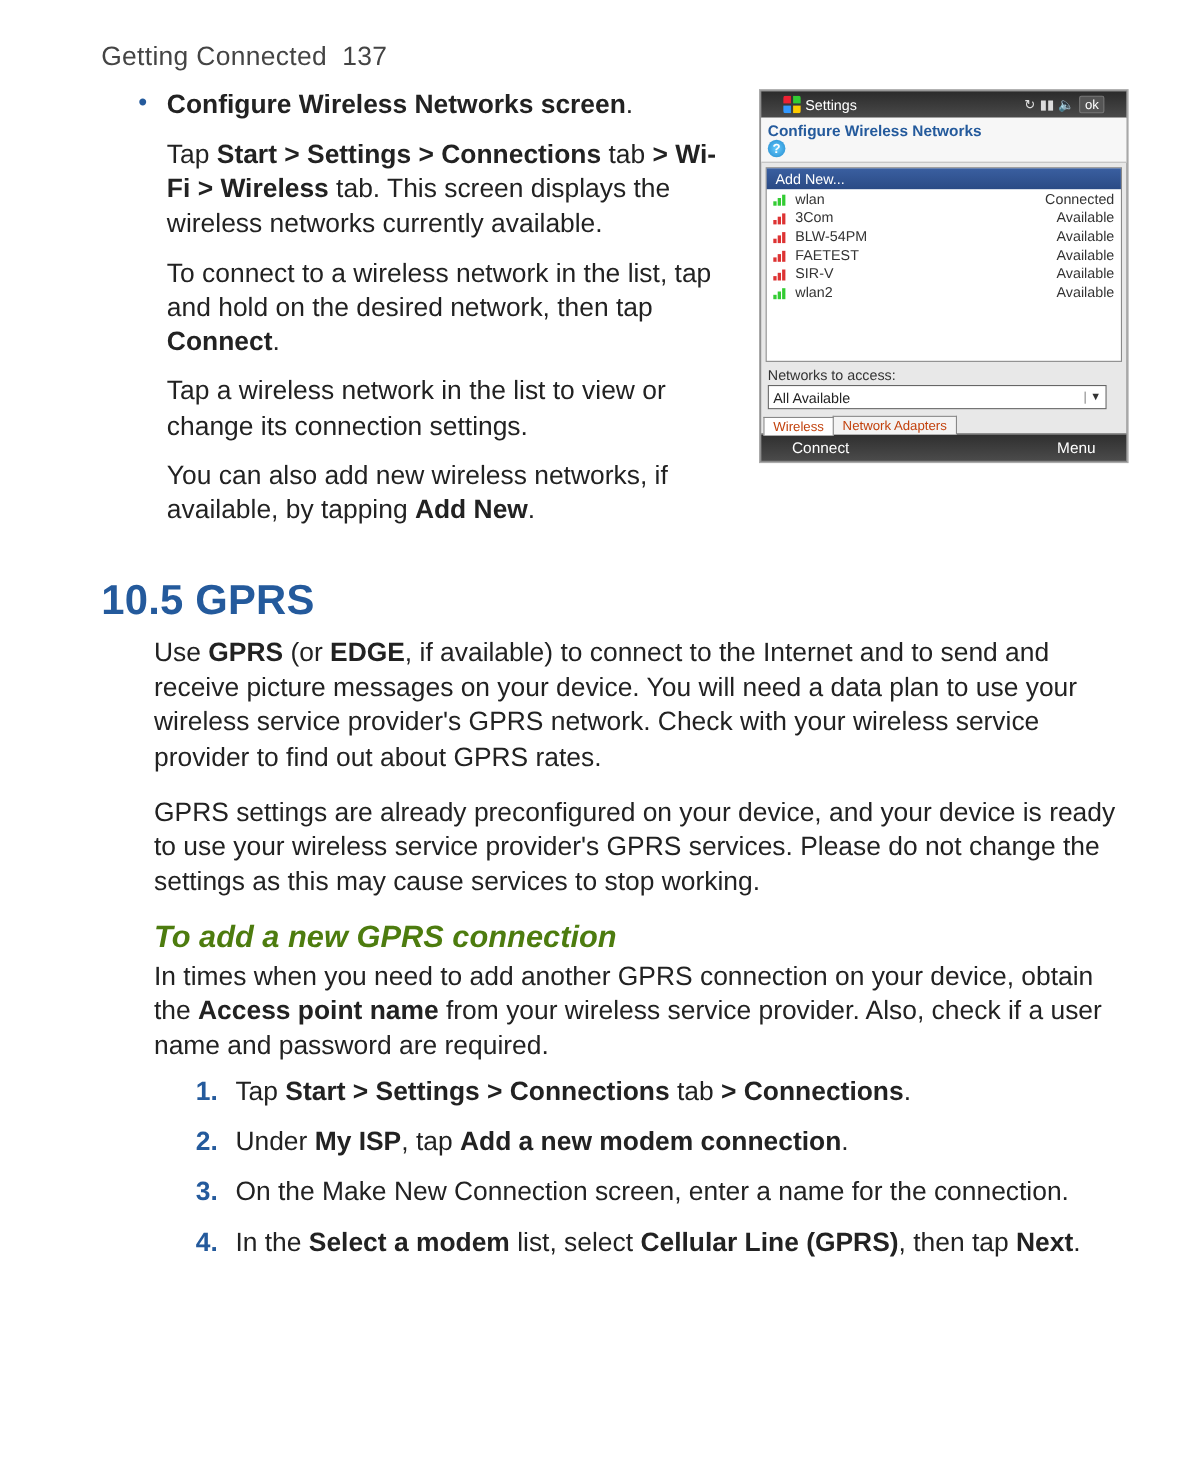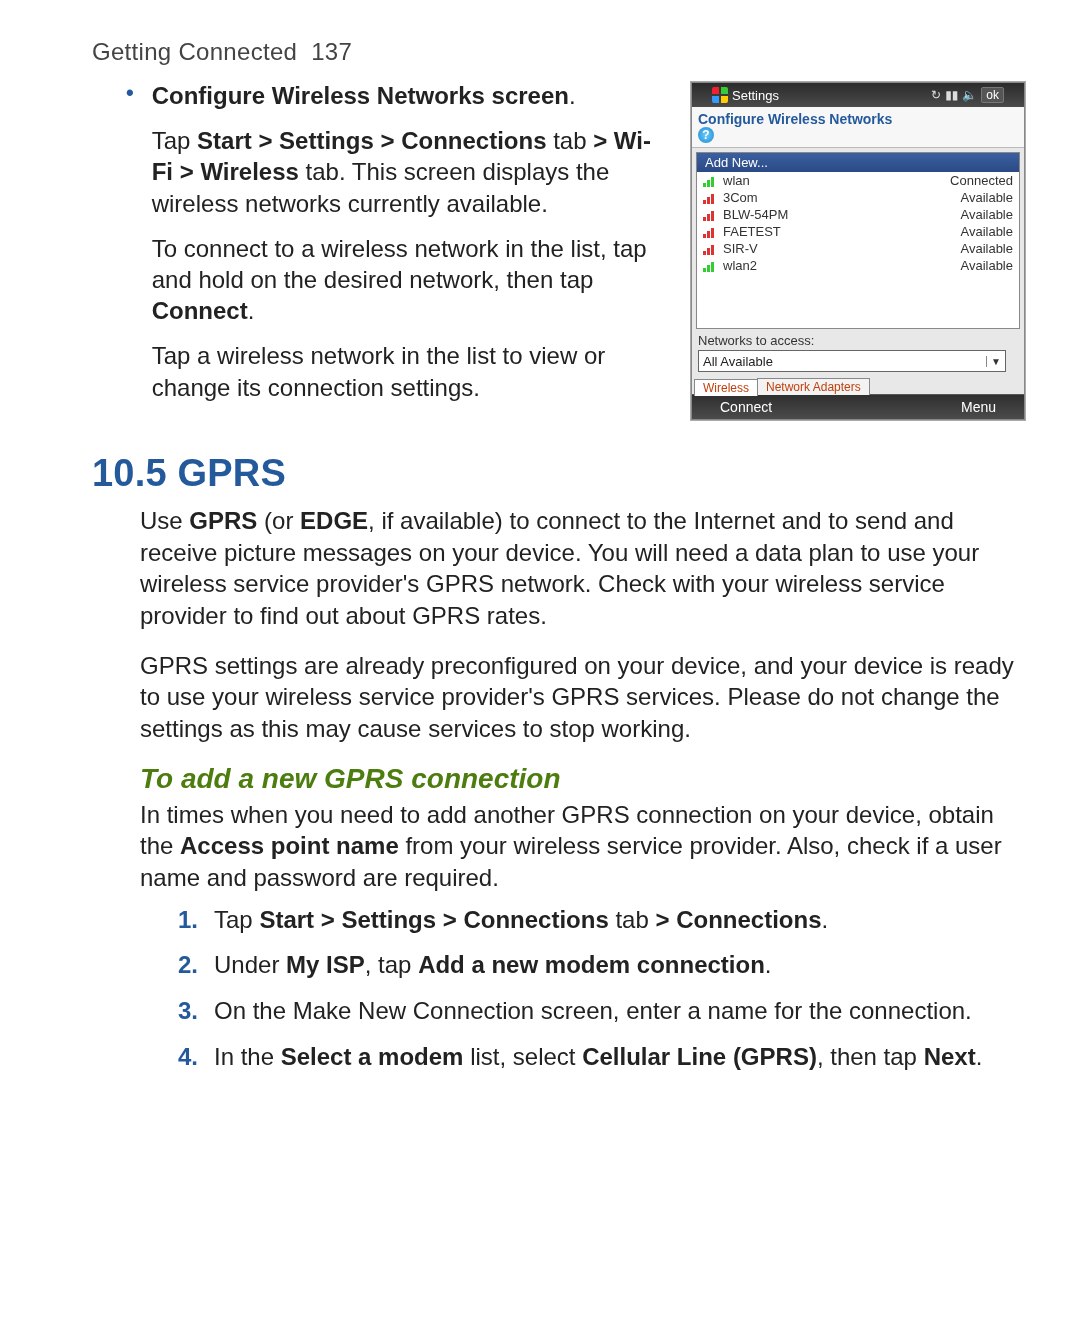--- a/index.html
+++ b/index.html
@@ -187,20 +187,23 @@
           <p>
             <strong>Configure Wireless Networks screen</strong><span>.</span>
           </p>
           <p>
             <span>Tap </span><strong>Start &gt; Settings &gt; Connections</strong><span> tab </span><strong>&gt; Wi-Fi &gt; Wireless</strong><span> tab. This screen displays the wireless networks currently available.</span>
           </p>
           <p>
             <span>To connect to a wireless network in the list, tap and hold on the desired network, then tap </span><strong>Connect</strong><span>.</span>
           </p>
           <p>Tap a wireless network in the list to view or change its connection settings.</p>
+          <p>
+            <span>You can also add new wireless networks, if available, by tapping </span><strong>Add New</strong><span>.</span>
+          </p>
         </div>
       </div>
     </div>
 
     <div class="device-shot">
       <div class="ds-topbar">
         <div class="ds-winflag"></div>
         <span>Settings</span>
         <span class="spacer"></span>
         <div class="ds-statusicons">

